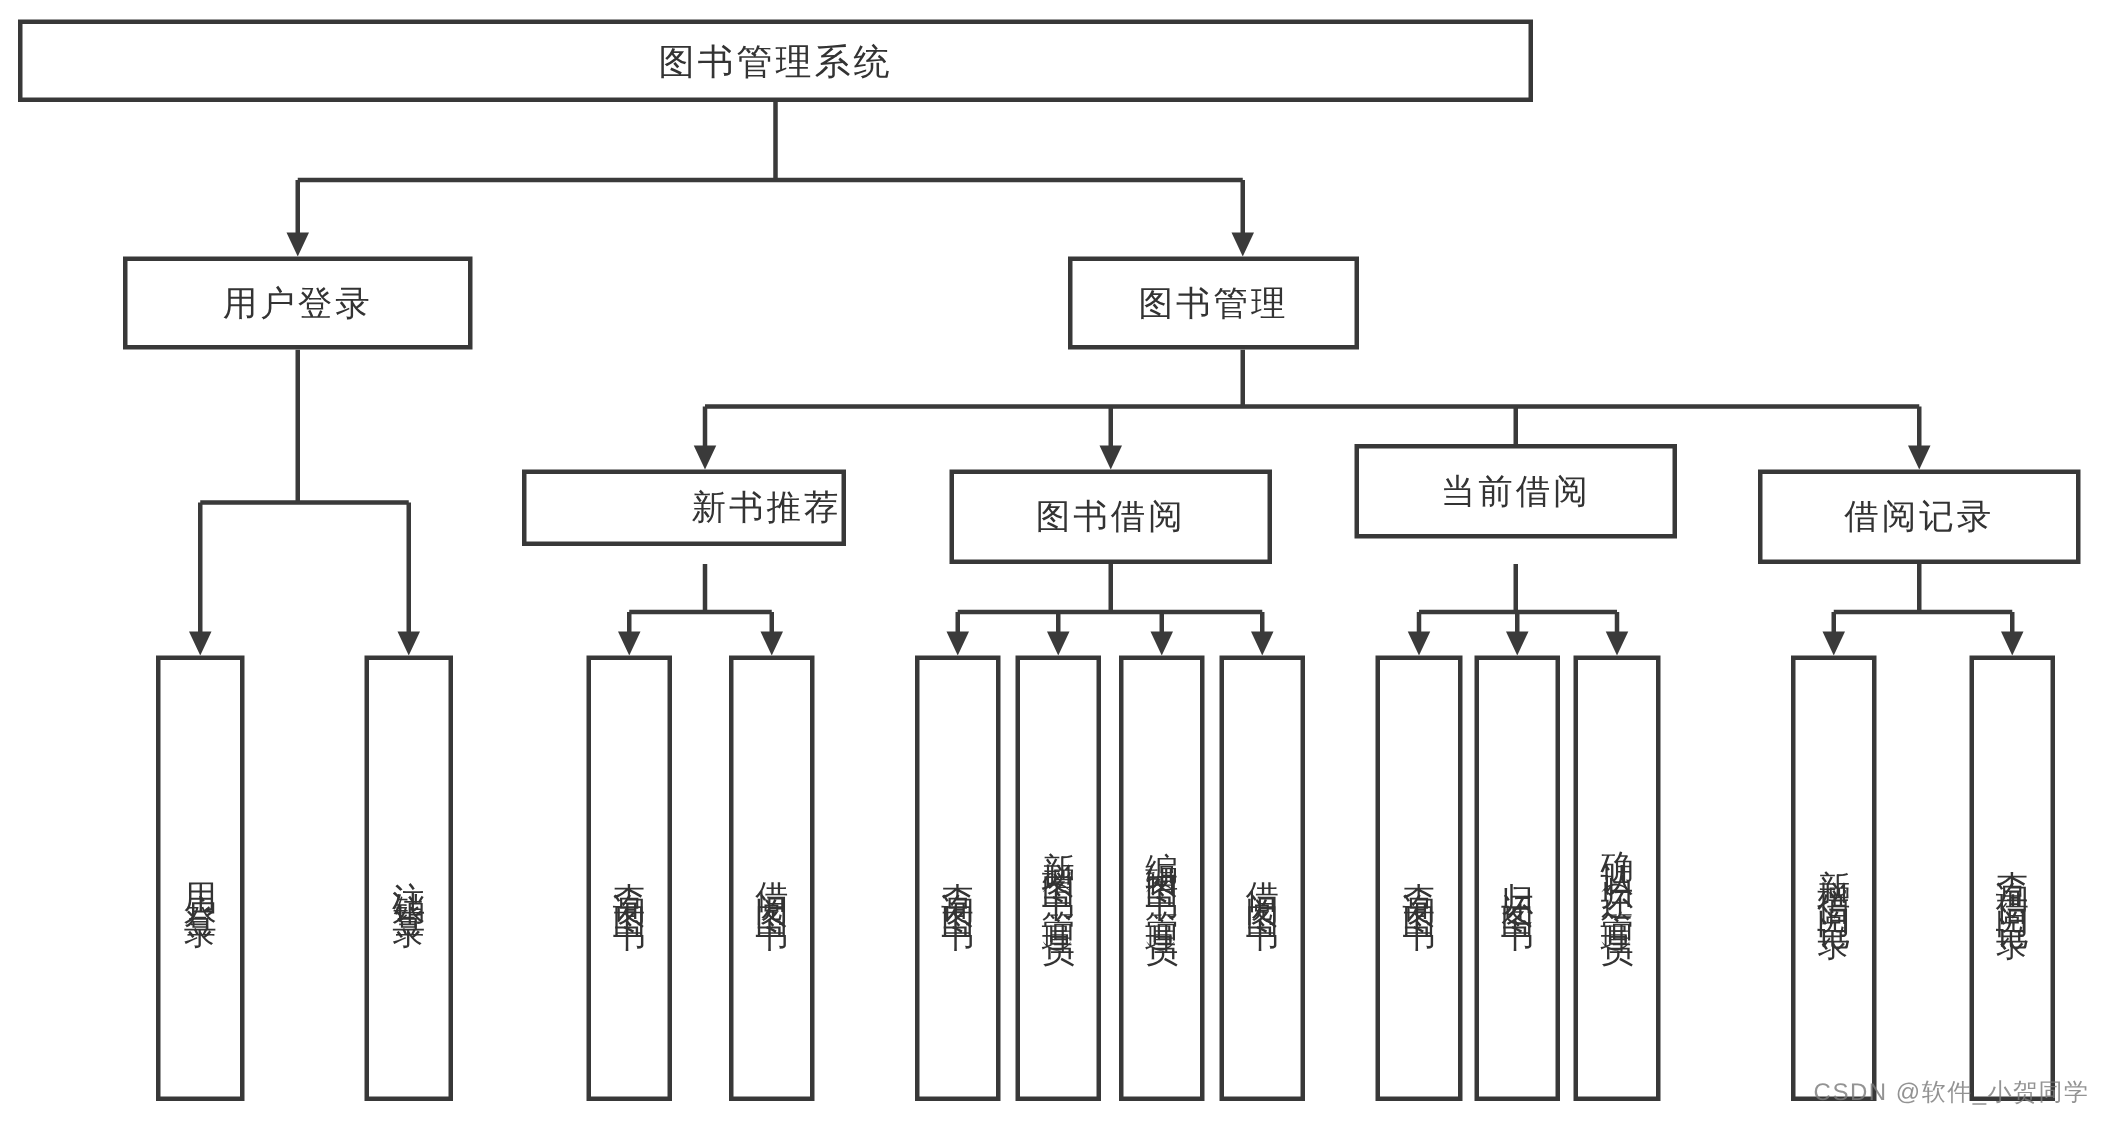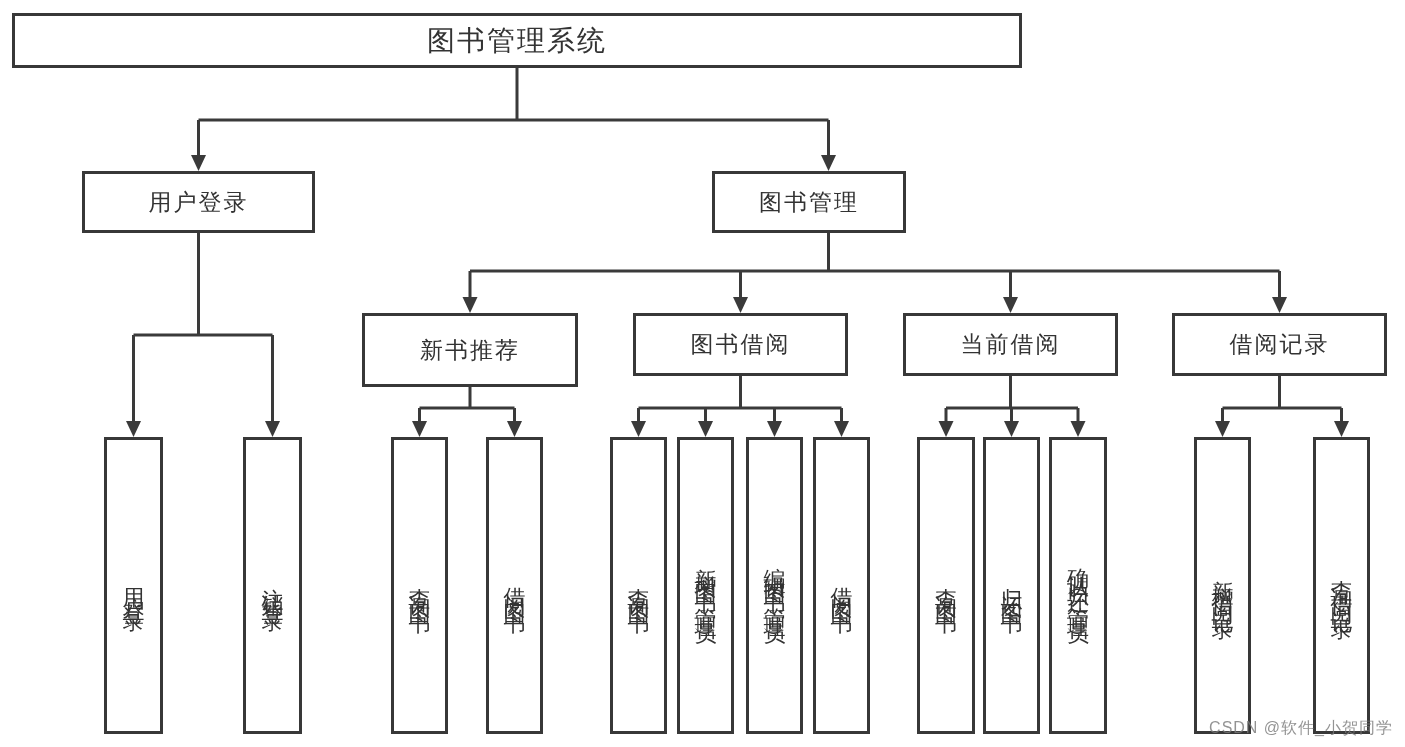--- a/index.html
+++ b/index.html
@@ -34,21 +34,21 @@
     justify-content: center;
     text-align: center;
   }
   .hlabel {
     font-size: 23px;
     letter-spacing: 2px;
     color: #333333;
     white-space: nowrap;
   }
   .root .hlabel {
-    font-size: 28px;
+    font-size: 24px;
   }
   .leaf .vlabel {
     writing-mode: vertical-rl;
     text-orientation: mixed;
     font-size: 22px;
     letter-spacing: 8px;
     line-height: 1;
     color: #333333;
     max-height: 285px;
   }
@@ -105,27 +105,27 @@
     <span class="hlabel">图书管理系统</span>
   </div>
 
   <div class="node" style="left:82px; top:171px; width:233px; height:62px;">
     <span class="hlabel">用户登录</span>
   </div>
   <div class="node" style="left:712px; top:171px; width:194px; height:62px;">
     <span class="hlabel">图书管理</span>
   </div>
 
-  <div class="node" style="left:362px; top:313px; width:216px; height:74px;">
+  <div class="node" style="left:348px; top:313px; width:216px; height:51px;justify-content:flex-end;">
     <span class="hlabel">新书推荐</span>
   </div>
   <div class="node" style="left:633px; top:313px; width:215px; height:63px;">
     <span class="hlabel">图书借阅</span>
   </div>
-  <div class="node" style="left:903px; top:313px; width:215px; height:63px;">
+  <div class="node" style="left:903px; top:296px; width:215px; height:63px;">
     <span class="hlabel">当前借阅</span>
   </div>
   <div class="node" style="left:1172px; top:313px; width:215px; height:63px;">
     <span class="hlabel">借阅记录</span>
   </div>
 
   <div class="node leaf" style="left:104px; top:437px; width:59px; height:297px;">
     <span class="vlabel">用户登录</span>
   </div>
   <div class="node leaf" style="left:243px; top:437px; width:59px; height:297px;">

